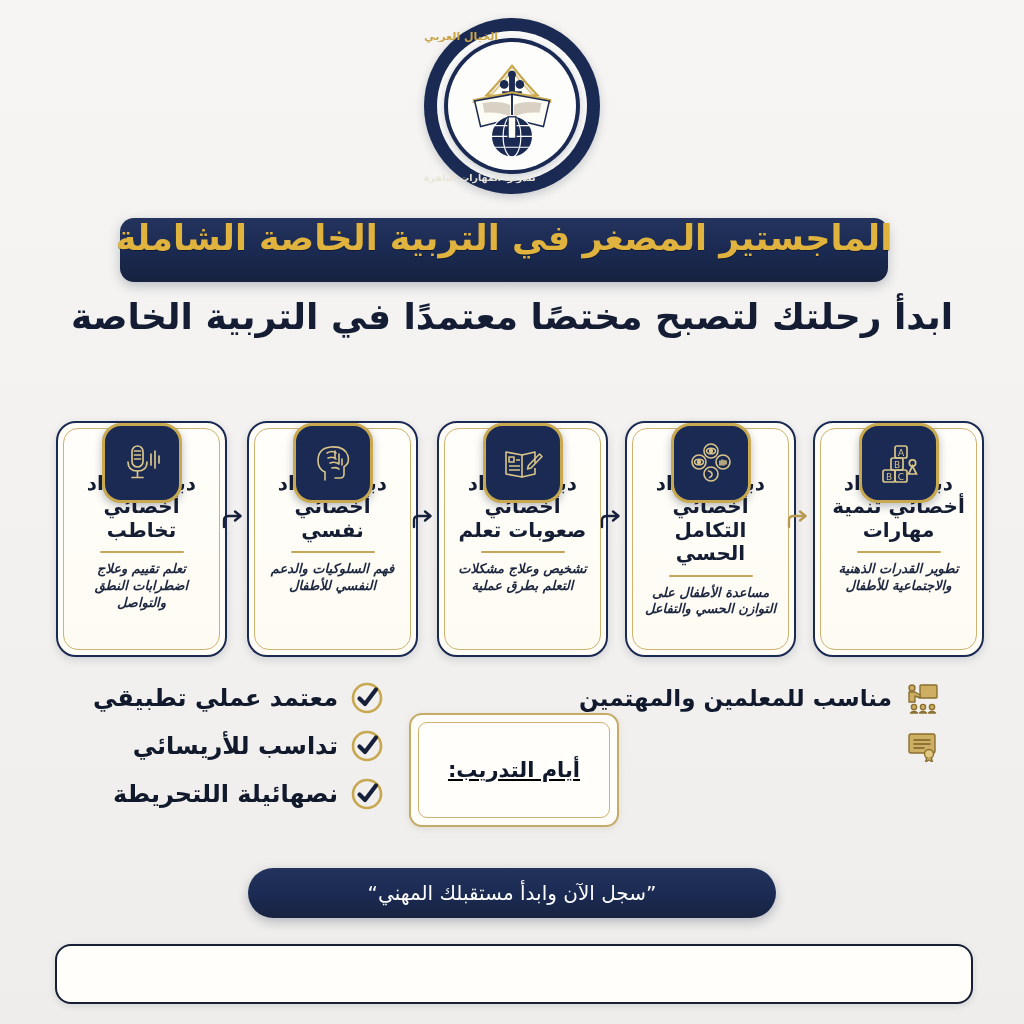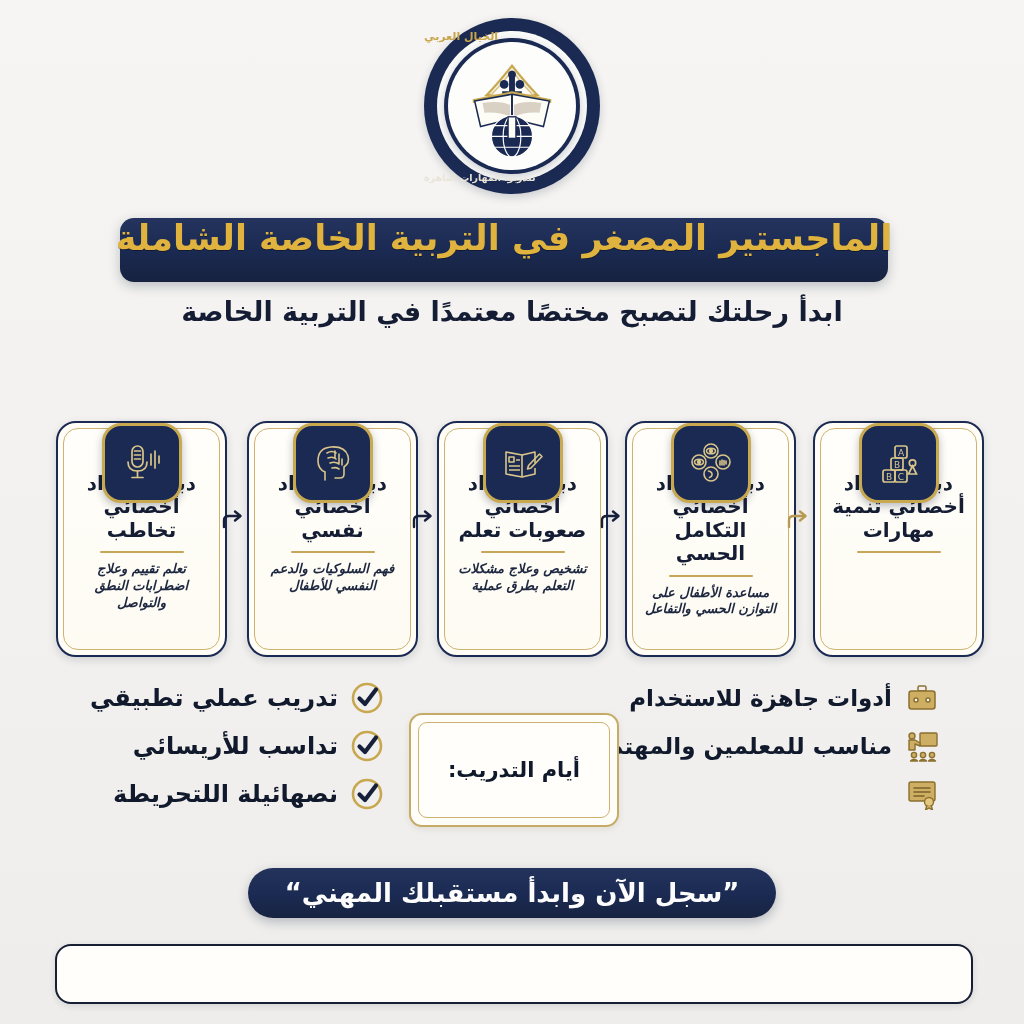--- a/index.html
+++ b/index.html
@@ -56,21 +56,21 @@
     color:#e0b33e;
     font-size:35px;font-weight:bold;
     letter-spacing:-0.2px;
     text-shadow:0 1px 0 rgba(0,0,0,.35);
     white-space:nowrap;
   }
 
   .subtitle{
     position:absolute;left:0;right:0;top:296px;
     text-align:center;color:#141d33;
-    font-size:27px;font-weight:bold;
+    font-size:36px;font-weight:bold;
     white-space:nowrap;
   }
 
   
   .cards{
     position:absolute;left:40px;right:40px;top:383px;height:275px;
   }
   .card{
     position:absolute;top:38px;width:167px;height:232px;
     border:2.5px solid #1b2a52;
@@ -148,36 +148,37 @@
     position:absolute;left:409px;top:713px;width:206px;height:110px;
     border:2px solid #c5ab68;border-radius:13px;
     background:#fffdf7;
     box-shadow:0 2px 6px rgba(120,100,50,.12);
   }
   .days-inner{
     position:absolute;inset:7px;
     border:1.6px solid #cdb272;border-radius:9px;
     display:flex;flex-direction:column;align-items:center;justify-content:center;
     background:#fffefa;
+    text-decoration:underline;
   }
   .days-line{
     color:#10192b;font-weight:bold;font-size:21px;line-height:1.28;
     white-space:nowrap;
   }
 
   
   .cta{
     position:absolute;left:248px;top:868px;width:528px;height:50px;
     background:linear-gradient(180deg,#23335c 0%,#1b2a52 55%,#172340 100%);
     border-radius:25px;
     display:flex;align-items:center;justify-content:center;
     box-shadow:0 4px 11px rgba(20,30,60,.26);
   }
   .cta span{
-    color:#fdfdfd;font-size:26px;font-weight:bold;white-space:nowrap;
+    color:#fdfdfd;font-size:20px;font-weight:normal;white-space:nowrap;
   }
 
   
   .bottom-bar{
     position:absolute;left:55px;top:944px;width:914px;height:56px;
     border:2.5px solid #171f35;border-radius:16px;
     background:#fffefb;
     box-shadow:0 2px 7px rgba(20,30,60,.12);
   }
 </style>
@@ -238,20 +239,21 @@
             <text x="12" y="38.5" font-size="9" fill="#d9c58a" stroke="none" text-anchor="middle" font-family="'DejaVu Sans',sans-serif">B</text>
           <rect x="18" y="29" width="12" height="12" rx="2"></rect>
             <text x="24" y="38.5" font-size="9" fill="#d9c58a" stroke="none" text-anchor="middle" font-family="'DejaVu Sans',sans-serif">C</text>
           <circle cx="35.5" cy="22" r="3.2"></circle>
             <path d="M35.5 25 L31.5 33 h8 z"></path>
         </svg>
       </div>
       <div class="card-inner">
         <div class="card-title">دبلوم إعداد أخصائي تنمية مهارات</div>
         <div class="card-divider"></div>
+        <div class="card-desc">تطوير القدرات الذهنية والاجتماعية للأطفال</div>
       </div>
     </div>
 
     <div class="arrow" style="right:173px;">
       <svg viewBox="0 0 26 26" fill="none" stroke="#b89a52" stroke-width="2.4" stroke-linecap="round" stroke-linejoin="round">
         <path d="M4 19 L4 12 Q4 8 9 8 L20 8"></path>
           <path d="M15 3.5 L20.5 8 L15 12.5"></path>
       </svg>
     </div>
 
@@ -350,21 +352,21 @@
   </div>
 
   <div class="feat-left">
     <div class="feat-row">
       <span class="check">
         <svg viewBox="0 0 34 34" fill="none">
             <circle cx="17" cy="17" r="14" stroke="#c7a84f" stroke-width="2.6"></circle>
             <path d="M9.5 17.5 L15 23 L26 8.5" stroke="#16203a" stroke-width="4.2" stroke-linecap="round" stroke-linejoin="round"></path>
           </svg>
       </span>
-      <span class="feat-txt">تدريب عملي تطبيقي</span>
+      <span class="feat-txt">معتمد عملي تطبيقي</span>
     </div>
     <div class="feat-row">
       <span class="check">
         <svg viewBox="0 0 34 34" fill="none">
             <circle cx="17" cy="17" r="14" stroke="#c7a84f" stroke-width="2.6"></circle>
             <path d="M9.5 17.5 L15 23 L26 8.5" stroke="#16203a" stroke-width="4.2" stroke-linecap="round" stroke-linejoin="round"></path>
           </svg>
       </span>
       <span class="feat-txt">تداسب للأريسائي</span>
     </div>
@@ -373,31 +375,20 @@
         <svg viewBox="0 0 34 34" fill="none">
             <circle cx="17" cy="17" r="14" stroke="#c7a84f" stroke-width="2.6"></circle>
             <path d="M9.5 17.5 L15 23 L26 8.5" stroke="#16203a" stroke-width="4.2" stroke-linecap="round" stroke-linejoin="round"></path>
           </svg>
       </span>
       <span class="feat-txt">نصهائيلة اللتحريطة</span>
     </div>
   </div>
 
   <div class="feat-right">
-    <div class="feat-row">
-      <span class="gicon">
-        <svg viewBox="0 0 32 32" fill="#cdae63" stroke="#8a6f2f" stroke-width="1.5" stroke-linejoin="round">
-          <rect x="12" y="4" width="8" height="5" rx="1.5" fill="none"></rect>
-          <rect x="3" y="9" width="26" height="18" rx="2.5"></rect>
-          <circle cx="10" cy="18" r="2" fill="#fdfdf8"></circle>
-            <circle cx="22" cy="18" r="2" fill="#fdfdf8"></circle>
-        </svg>
-      </span>
-      <span class="feat-txt">أدوات جاهزة للاستخدام</span>
-    </div>
     <div class="feat-row">
       <span class="gicon">
         <svg viewBox="0 0 32 32" fill="#cdae63" stroke="#8a6f2f" stroke-width="1.4" stroke-linejoin="round">
           <rect x="14" y="3" width="17" height="13" rx="1"></rect>
           <circle cx="6" cy="6" r="3"></circle>
             <path d="M3 10 h6 l5 3 v3 l-5-2 v6 h-6 z"></path>
           <circle cx="8" cy="25" r="2.6"></circle>
             <path d="M4.5 31 q3.5-3.5 7 0 z"></path>
           <circle cx="17" cy="25" r="2.6"></circle>
             <path d="M13.5 31 q3.5-3.5 7 0 z"></path>

